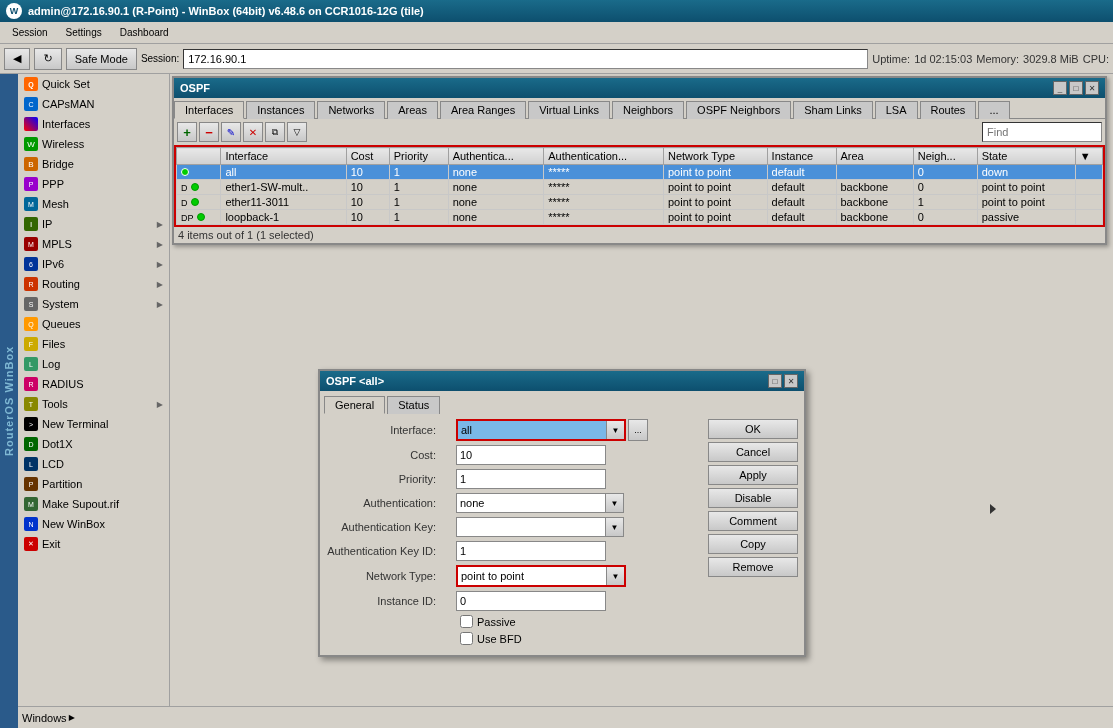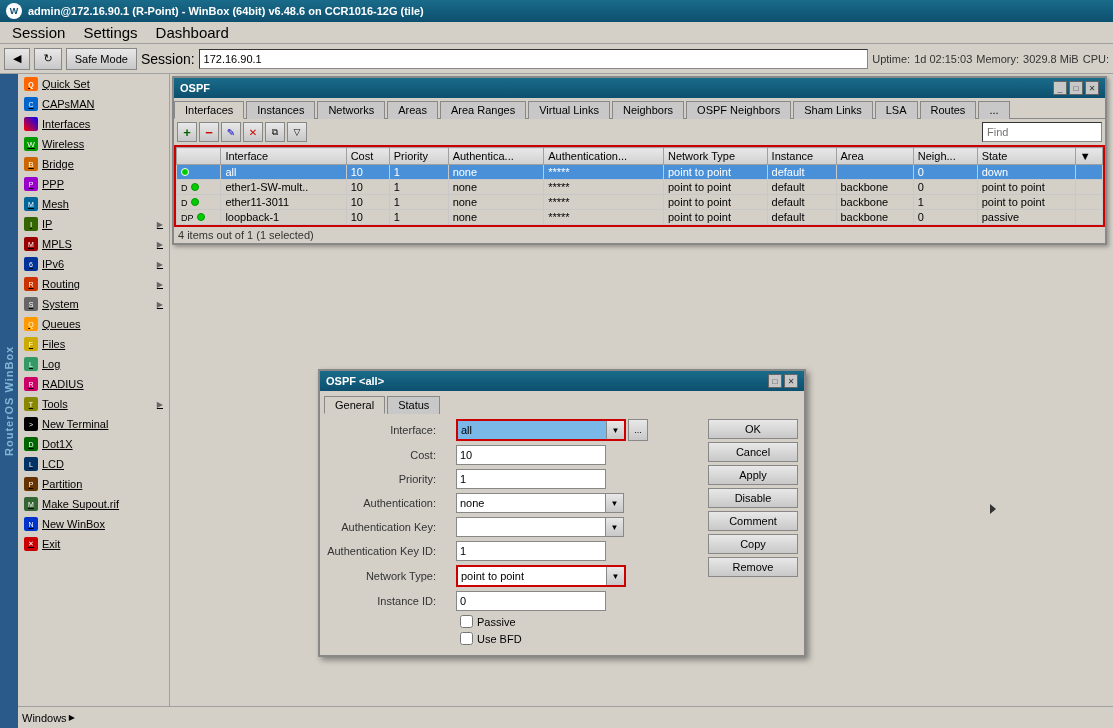--- a/index.html
+++ b/index.html
@@ -5,34 +5,34 @@
     * { box-sizing: border-box; margin: 0; padding: 0; }
     body { font-family: 'Segoe UI', Tahoma, Geneva, Verdana, sans-serif; font-size: 11px; background: #d4d0c8; overflow: hidden; width: 1113px; height: 728px; }
 
     
     #title-bar { background: linear-gradient(to bottom, #1a6b8a, #0d4f6e); color: white; padding: 3px 6px; display: flex; align-items: center; gap: 6px; height: 22px; }
     #title-bar .logo { width: 16px; height: 16px; background: #fff; border-radius: 50%; display: flex; align-items: center; justify-content: center; font-size: 9px; color: #0d4f6e; font-weight: bold; }
     #title-bar .title-text { font-size: 11px; font-weight: bold; flex: 1; }
 
     
     #menu-bar { background: #d4d0c8; border-bottom: 1px solid #a0a0a0; padding: 2px 4px; display: flex; gap: 2px; height: 22px; align-items: center; }
-    #menu-bar span { padding: 2px 8px; cursor: pointer; font-size: 15px; }
+    #menu-bar span { padding: 2px 8px; cursor: pointer; font-size: 10px; }
 
     
     #toolbar { background: #d4d0c8; padding: 3px 4px; display: flex; align-items: center; gap: 4px; height: 30px; border-bottom: 1px solid #a0a0a0; }
     .toolbar-btn { background: linear-gradient(to bottom, #e8e8e8, #c8c8c8); border: 1px solid #888; padding: 2px 8px; cursor: pointer; font-size: 11px; height: 22px; display: flex; align-items: center; }
     #session-input { border: 1px inset #888; background: white; padding: 1px 4px; font-size: 11px; width: 100px; height: 20px; }
     .status-bar-top { margin-left: auto; font-size: 11px; color: #333; display: flex; gap: 4px; }
 
     
     #main { display: flex; height: calc(728px - 74px); }
 
     
     #sidebar { width: 152px; background: #d4d0c8; border-right: 1px solid #a0a0a0; overflow-y: auto; flex-shrink: 0; }
-    .sidebar-item { display: flex; align-items: center; gap: 4px; padding: 3px 6px; cursor: pointer; font-size: 11px; white-space: nowrap; text-decoration: underline; }
+    .sidebar-item { display: flex; align-items: center; gap: 4px; padding: 3px 6px; cursor: pointer; font-size: 11px; white-space: nowrap; }
     .sidebar-item.has-arrow::after { content: '▶'; font-size: 8px; margin-left: auto; color: #666; }
     .sidebar-icon { width: 14px; height: 14px; display: inline-flex; align-items: center; justify-content: center; font-size: 10px; flex-shrink: 0; }
     .icon-quickset { background: #ff6600; border-radius: 2px; color: white; font-size: 7px; font-weight: bold; }
     .icon-capsman { background: #0066cc; border-radius: 2px; color: white; font-size: 7px; }
     .icon-interfaces { background: linear-gradient(45deg, #ff0000, #0000ff); border-radius: 2px; }
     .icon-wireless { background: #009900; border-radius: 2px; color: white; font-size: 8px; }
     .icon-bridge { background: #cc6600; border-radius: 2px; color: white; font-size: 8px; }
     .icon-ppp { background: #9900cc; border-radius: 2px; color: white; font-size: 7px; }
     .icon-mesh { background: #006699; border-radius: 2px; color: white; font-size: 7px; }
     .icon-ip { background: #336600; border-radius: 2px; color: white; font-size: 8px; }
@@ -130,21 +130,21 @@
 <div id="menu-bar">
   <span>Session</span>
   <span>Settings</span>
   <span>Dashboard</span>
 </div>
 
 <div id="toolbar">
   <button class="toolbar-btn">◀</button>
   <button class="toolbar-btn">↻</button>
   <button class="toolbar-btn">Safe Mode</button>
-  <span style="font-size:14px;">Session:</span>
+  <span style="font-size:10px;">Session:</span>
   <input class="form-control" id="session-input" type="text" style="width: 100px; height: 20px;" value="172.16.90.1">
   <div class="status-bar-top">
     <span>Uptime:</span>
     <span>1d 02:15:03</span>
     <span>Memory:</span>
     <span>3029.8 MiB</span>
     <span>CPU:</span>
   </div>
 </div>
 

